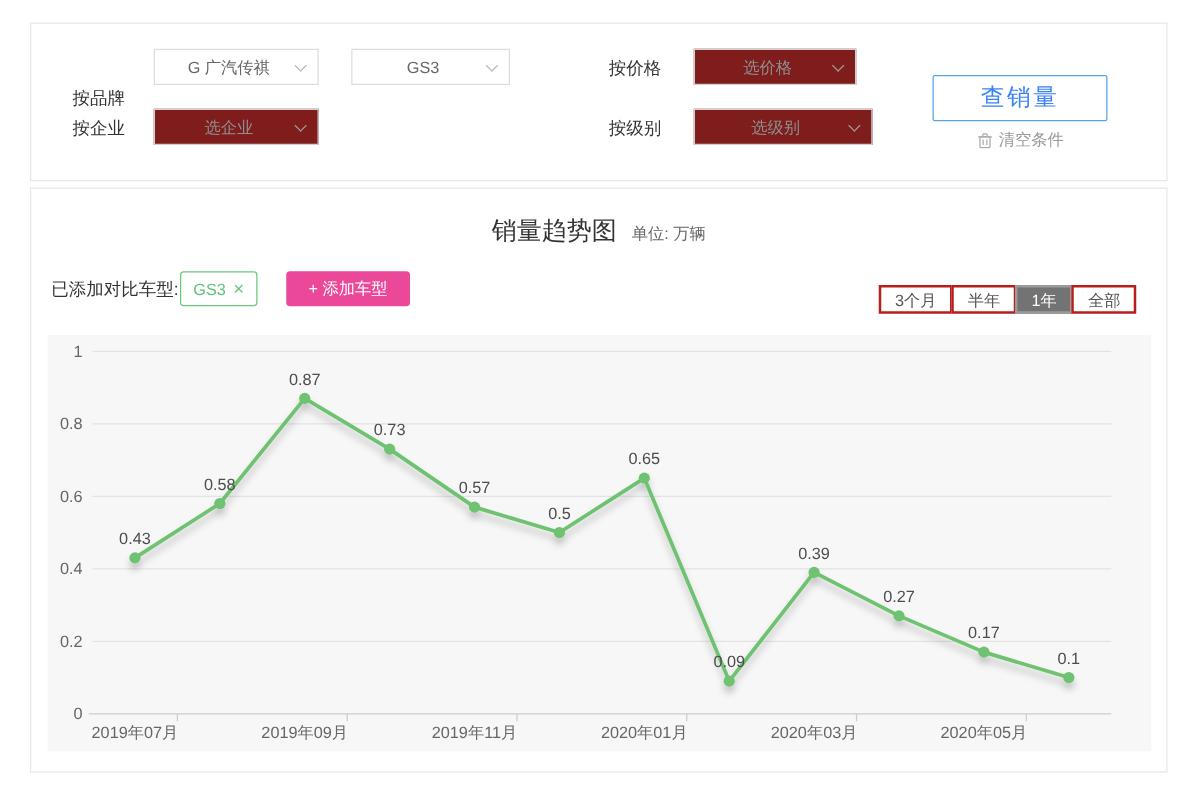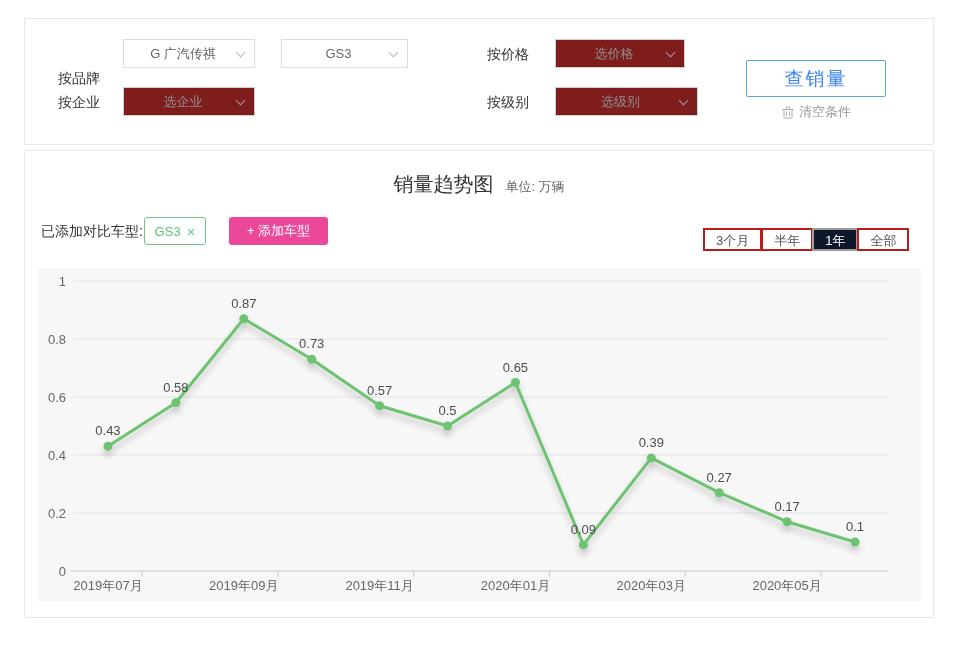--- a/index.html
+++ b/index.html
@@ -41,21 +41,21 @@
   .tag .tag-x { font-size:15px; line-height:1; cursor:pointer; color:#6ec87e; }
   .add-btn { position:absolute; left:204px; top:66px; width:99px; height:28px;
             background:#ec4899; border:none; border-radius:3px; color:#fff; font-size:13px;
             cursor:pointer; font-family:inherit; }
 
   .range-group { position:absolute; left:678px; top:77px; display:flex; }
   .range-btn { height:23px; border:2px solid #b91c1c; background:#fff; color:#555;
             font-size:13px; line-height:21px; text-align:center; cursor:pointer;
             margin-left:-1px; padding:0 11px; font-family:inherit; white-space:nowrap; }
   .range-btn:first-child { margin-left:0; }
-  .range-btn.active { background:#0f172a; border-color:#9b9b9b; color:#fff; }
+  .range-btn.active { background:#737373; border-color:#9b9b9b; color:#fff; }
 
   .chart-area { position:absolute; left:13px; top:117px; width:883px; height:333px;
             background:#f7f7f7; }
   .chart-area svg { display:block; width:100%; height:100%; }
   .gridline { stroke:#e3e3e3; stroke-width:1; }
   .axisline { stroke:#c9cdd4; stroke-width:1; }
   .tickmark { stroke:#c9cdd4; stroke-width:1; }
   .ylab, .xlab { font-size:13px; fill:#666; font-family:"Liberation Sans","DejaVu Sans",sans-serif; }
   .vlab { font-size:13px; fill:#4d4d4d; font-family:"Liberation Sans","DejaVu Sans",sans-serif; }
 </style>

